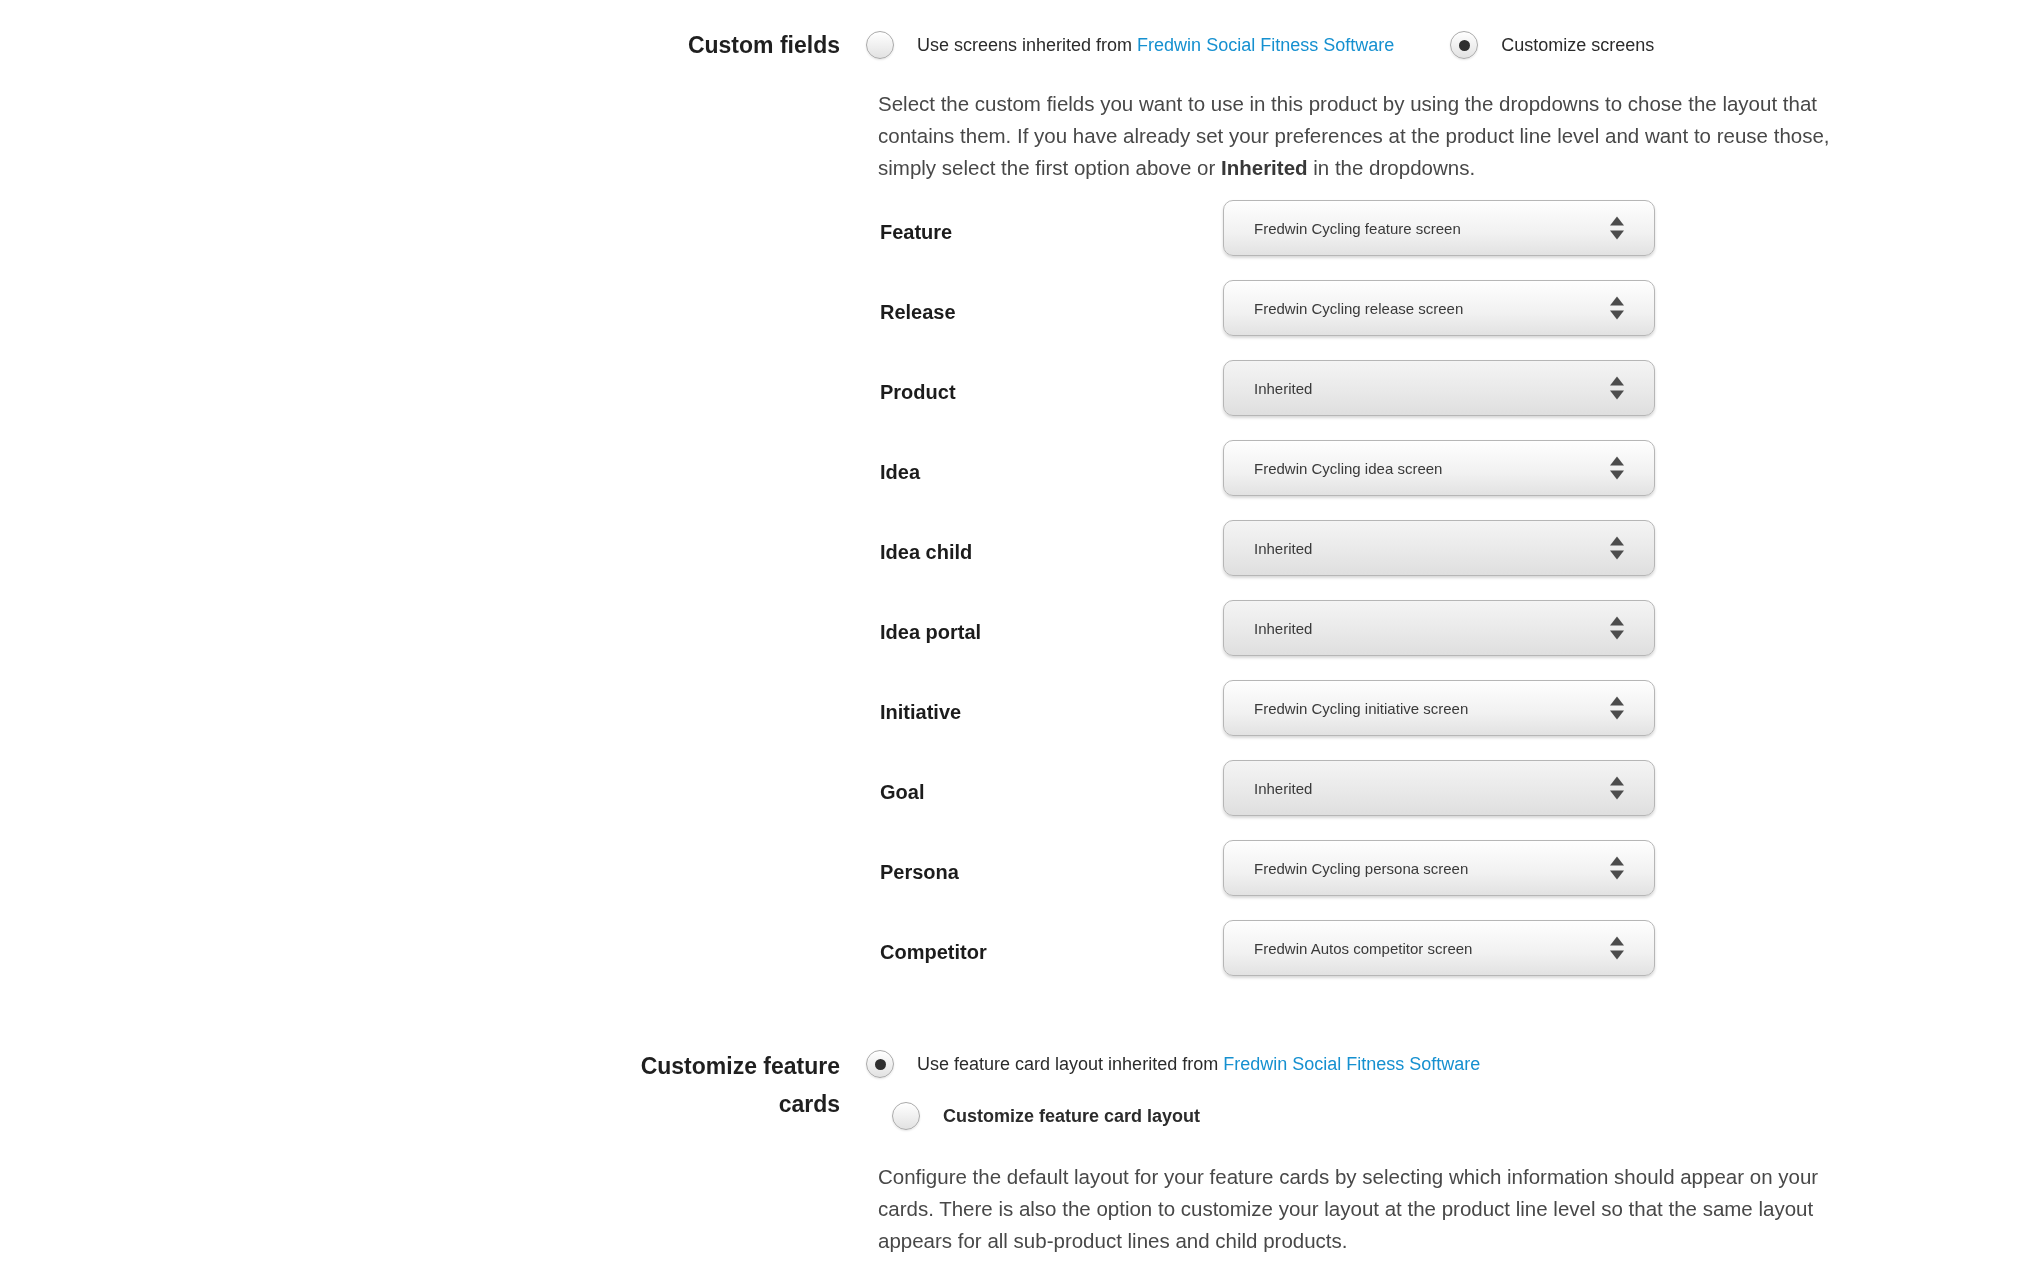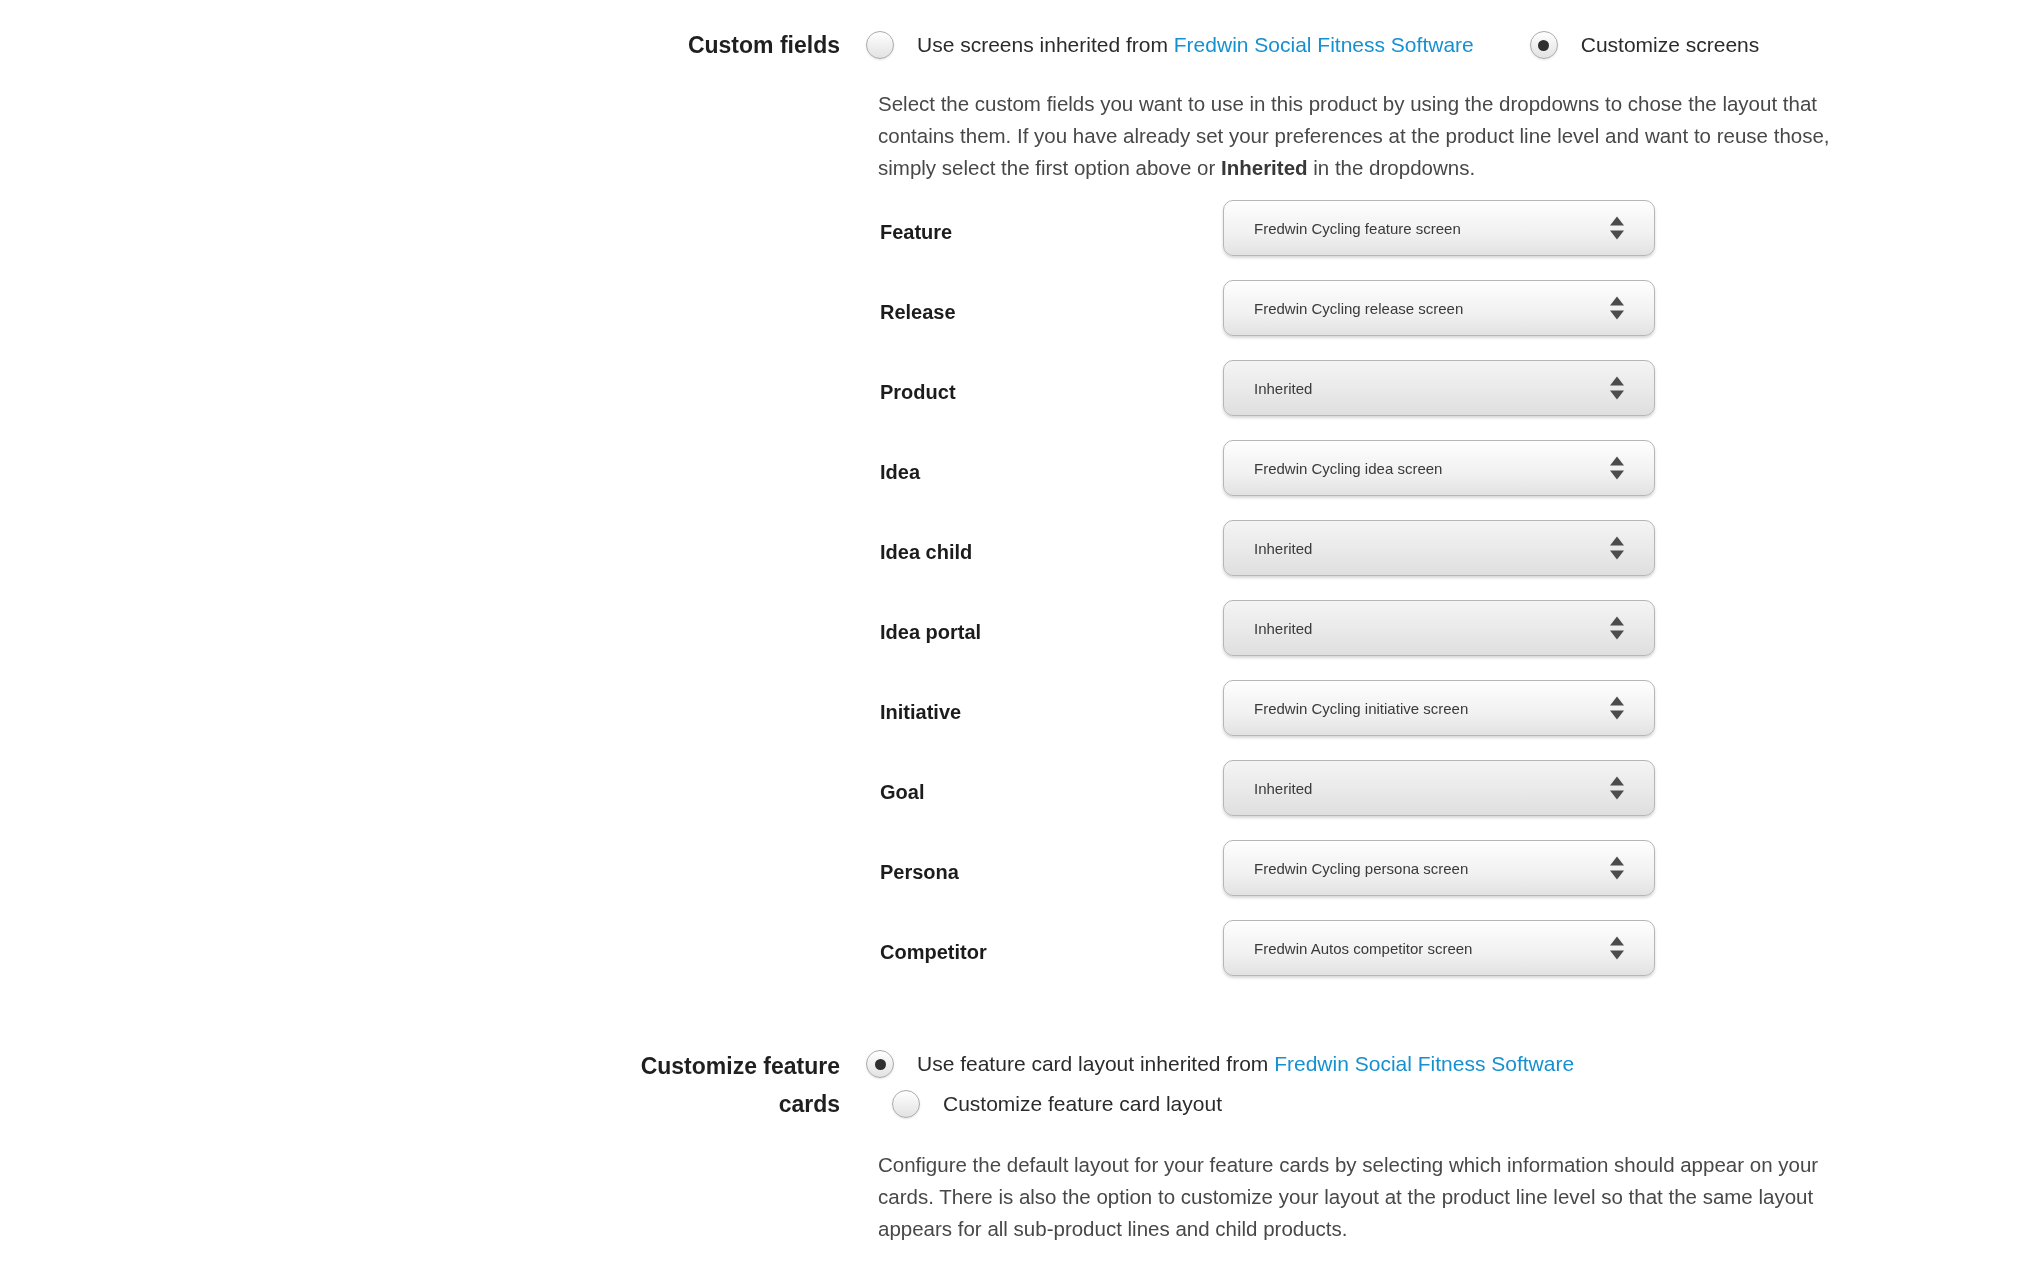--- a/index.html
+++ b/index.html
@@ -24,37 +24,37 @@
     line-height: 34px;
   }
   .section2 .label-col { line-height: 38px; }
   .content-col { margin-left: 26px; flex: 1; min-width: 0; }
 
   
   .radio-inline { display: flex; align-items: center; }
   .radio-line { display: flex; align-items: center; height: 34px; cursor: pointer; }
   .radio-line.inline-second { margin-left: 56px; }
   .radio-line.indent { margin-left: 26px; }
-  .radio-line + .radio-line.stacked { margin-top: 6px; }
+  .radio-line + .radio-line.stacked { margin-top: 18px; font-weight: bold; }
   .radio {
     width: 28px; height: 28px; flex: none;
     border-radius: 50%;
     border: 1px solid #aaaaaa;
     background: linear-gradient(180deg, #ffffff 0%, #efefef 55%, #e2e2e2 100%);
     box-shadow: 0 1px 2px rgba(0,0,0,0.10), inset 0 1px 0 rgba(255,255,255,0.9);
     position: relative;
   }
   .radio.on::after {
     content: "";
     position: absolute; left: 50%; top: 50%;
     width: 11px; height: 11px; margin: -5.5px 0 0 -5.5px;
     border-radius: 50%;
     background: #2f2f2f;
   }
-  .radio-text { margin-left: 23px; font-size: 21px; color: #2b2b2b; white-space: nowrap; }
+  .radio-text { margin-left: 23px; font-size: 18px; color: #2b2b2b; white-space: nowrap; }
   a.link { color: var(--link, #1590d0); text-decoration: none; cursor: pointer; }
 
   
   .desc {
     margin-top: 26px;
     padding-left: 12px;
     font-size: 20.5px;
     line-height: 32px;
     color: #484848;
   }

